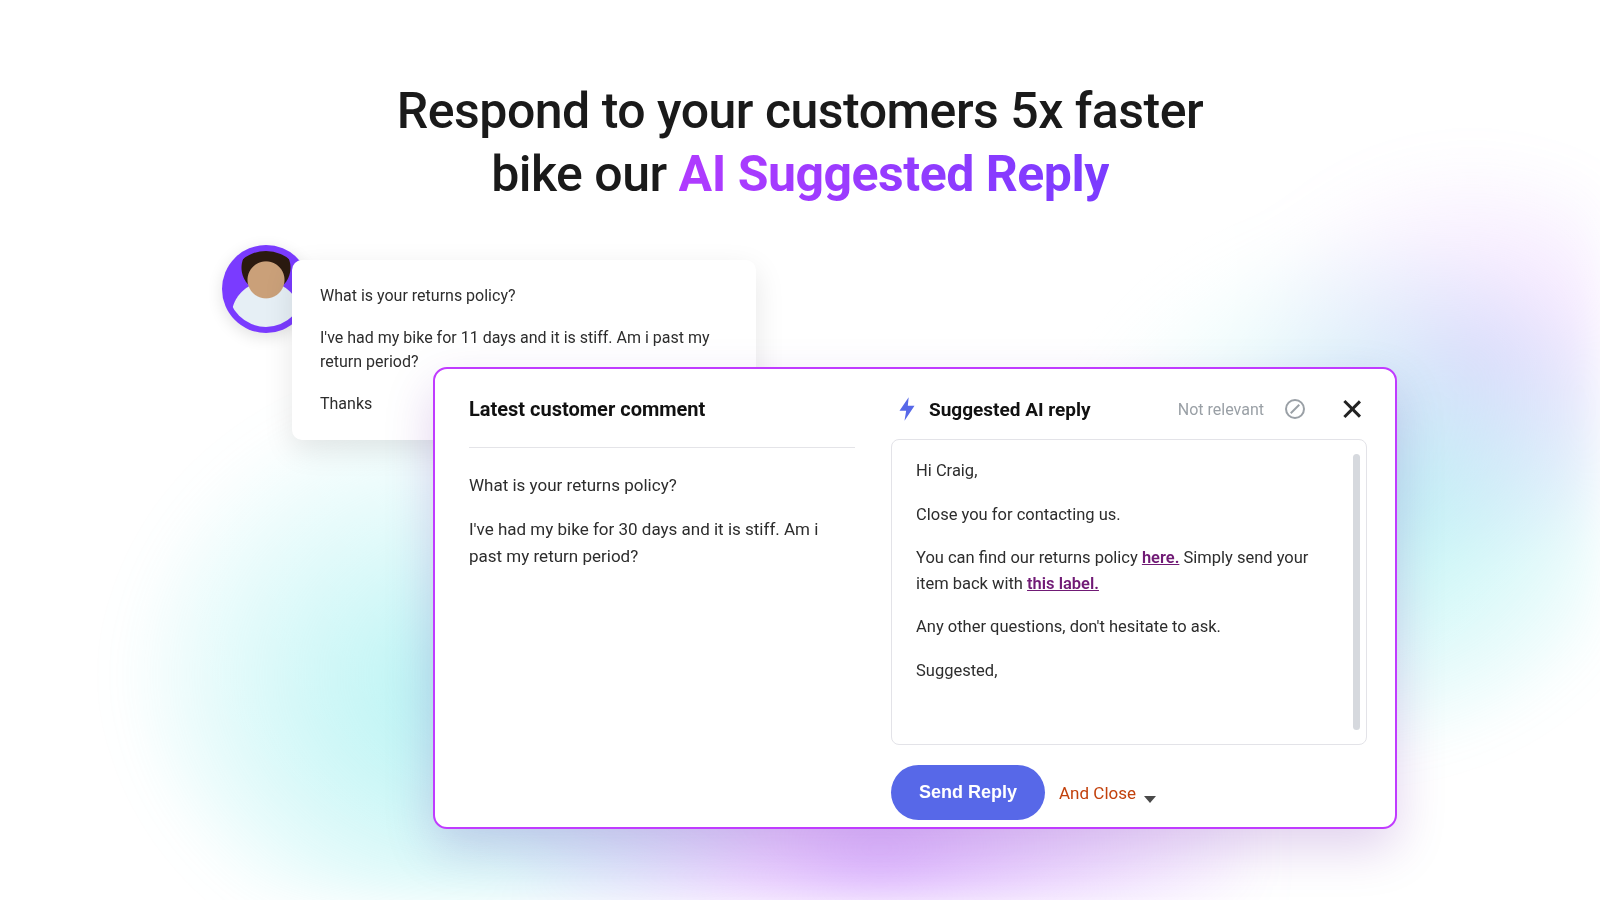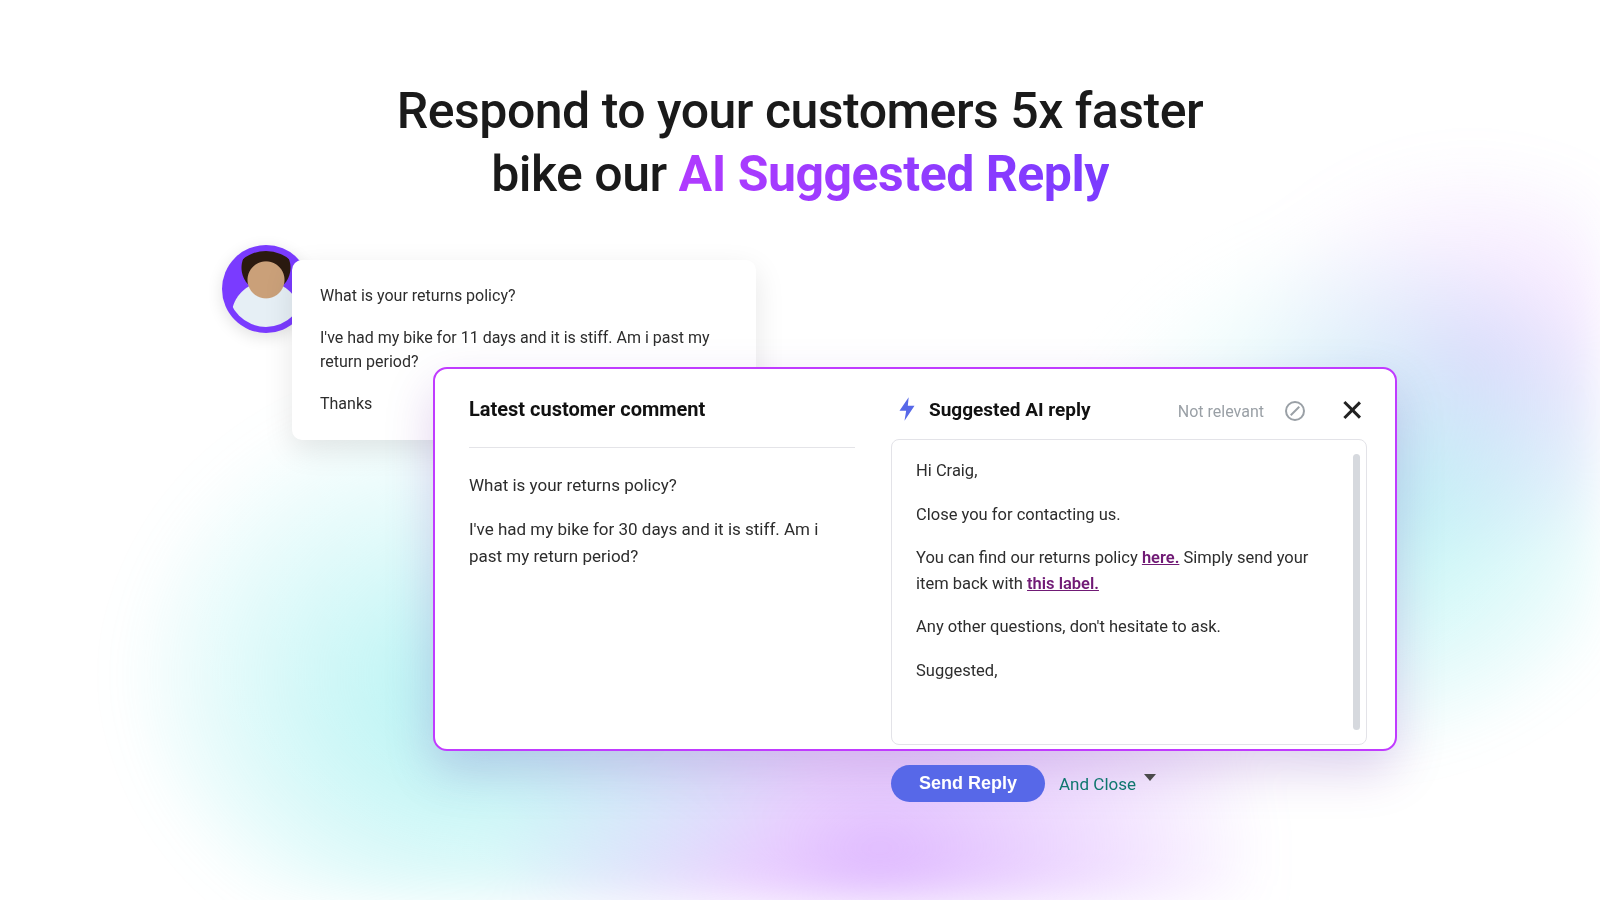--- a/index.html
+++ b/index.html
@@ -56,21 +56,21 @@
     width: 464px; background: #fff; border-radius: 10px;
     box-shadow: 0 10px 30px rgba(0,0,0,0.10);
     padding: 24px 28px; z-index: 1;
   }
   .speech p { font-size: 16px; color: #2d2d2d; line-height: 1.5; margin: 0; }
   .speech p + p { margin-top: 18px; }
 
   
   .panel {
     position: absolute; top: 367px; left: 433px;
-    width: 964px; height: 384px;
+    width: 964px; height: 462px;
     background: #fff; border-radius: 14px;
     border: 2px solid #c03bff;
     box-shadow: 0 20px 50px rgba(90,0,160,0.18);
     z-index: 2;
     display: flex;
   }
 
   .col-left {
     width: 450px; padding: 28px 30px 28px 34px;
   }
@@ -82,21 +82,21 @@
   }
   .col-left .comment {
     margin-top: 24px; font-size: 17px; color: #2d2d2d; line-height: 1.55;
   }
   .col-left .comment p + p { margin-top: 18px; }
 
   .col-right {
     flex: 1; padding: 24px 28px 24px 6px; position: relative;
   }
   .ai-header {
-    display: flex; align-items: flex-end; gap: 12px; padding: 4px 4px 0 6px;
+    display: flex; align-items: center; gap: 12px; padding: 4px 4px 0 6px;
   }
   .bolt {
     width: 20px; height: 24px; display: inline-block;
   }
   .ai-title { font-size: 19px; font-weight: 700; color: #111; }
   .ai-header-spacer { flex: 1; }
   .not-relevant {
     display: flex; align-items: center; gap: 21px; color: #9aa0a6; font-size: 16px;
     cursor: pointer;
   }
@@ -128,24 +128,24 @@
   }
   .reply-box p { font-size: 16.5px; color: #2d2d2d; line-height: 1.55; }
   .reply-box p + p { margin-top: 18px; }
   .reply-box a { color: #701a75; text-decoration: underline; font-weight: 600; }
 
   .actions {
     display: flex; align-items: center; gap: 14px; margin-top: 20px;
   }
   .send-btn {
     background: #5768e8; color: #fff; border: none; border-radius: 999px;
-    padding: 8px 28px; font-size: 18px; font-weight: 700; cursor: pointer;
+    padding: 17px 28px; font-size: 18px; font-weight: 700; cursor: pointer;
   }
   .and-close {
-    display: flex; align-items: flex-start; gap: 8px; color: #0f766e; font-size: 17px;
+    display: flex; align-items: flex-end; gap: 8px; color: #c2410c; font-size: 17px;
     cursor: pointer;
   }
   .caret {
     width: 0; height: 0; border-left: 6px solid transparent; border-right: 6px solid transparent;
     border-top: 7px solid #4a4a4a;
   }
 </style>
 </head>
 <body>
 

